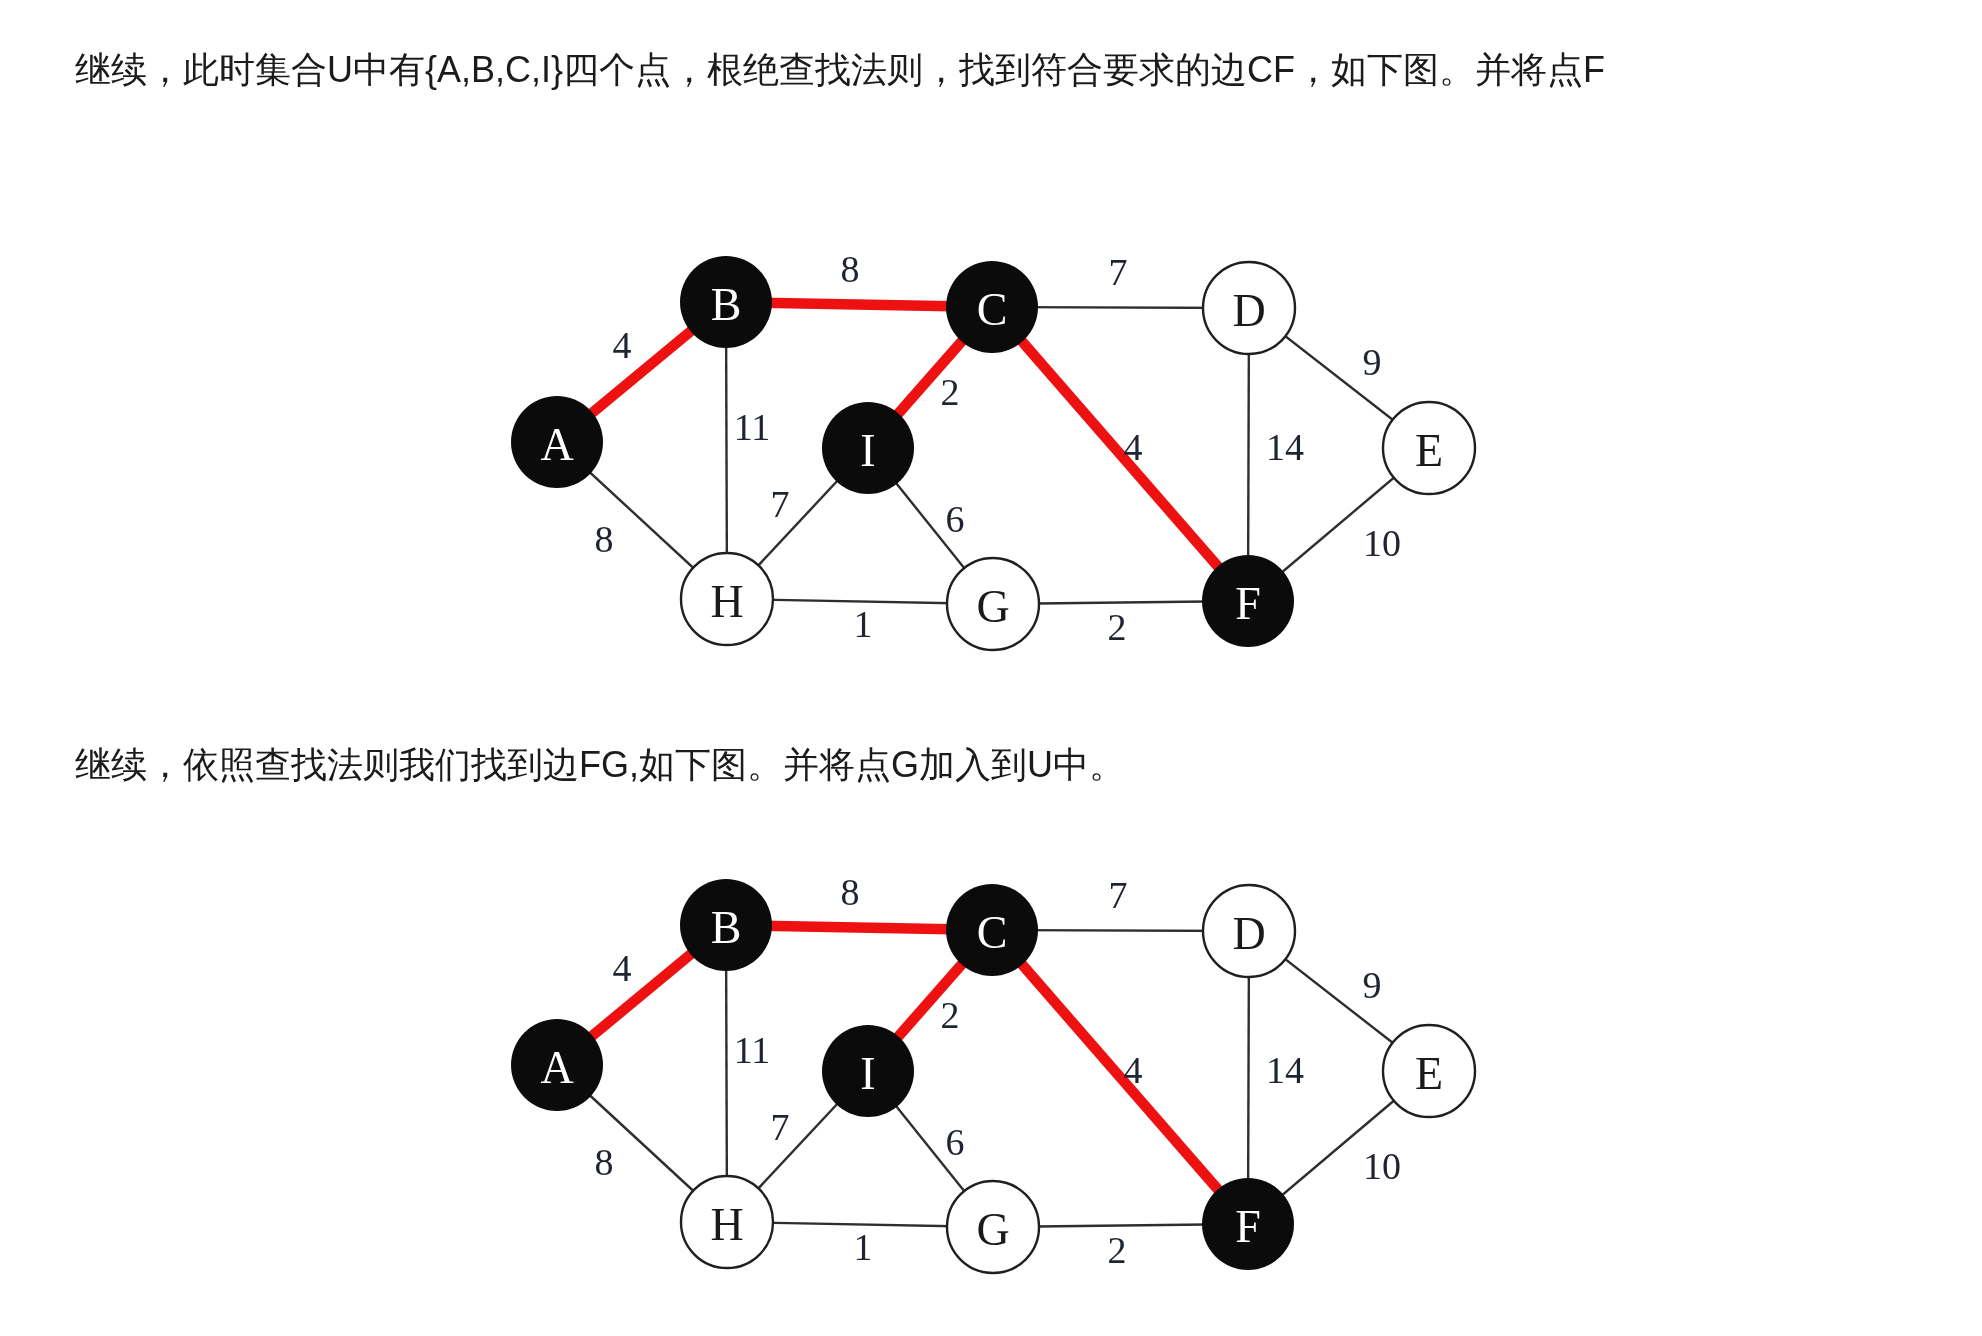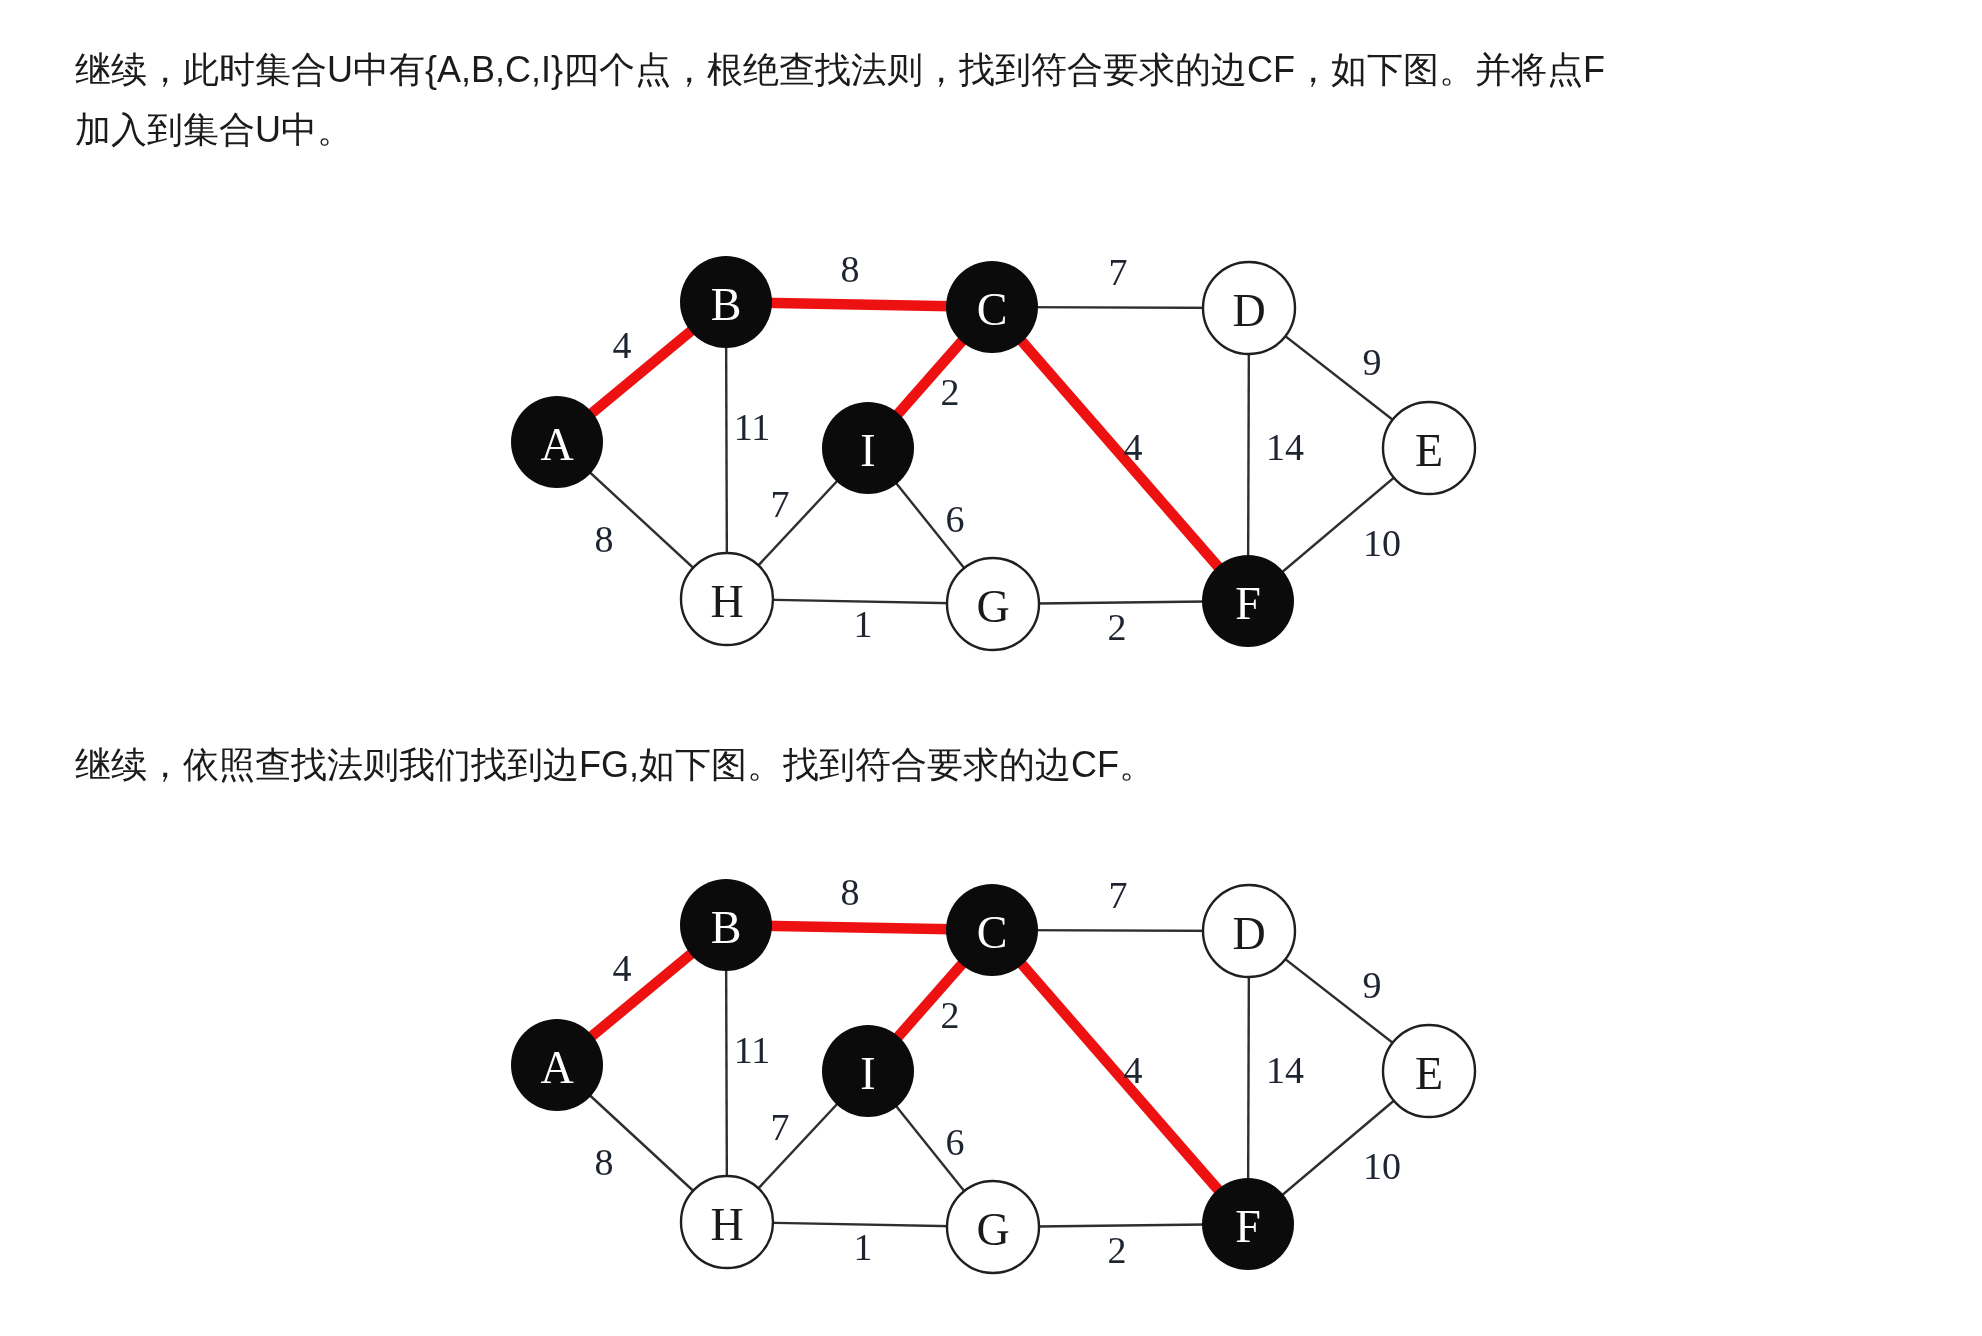--- a/index.html
+++ b/index.html
@@ -31,25 +31,24 @@
     font-family:"Liberation Serif",serif;
     font-size:46px;
     text-anchor:middle;
   }
 </style>
 </head>
 <body>
 
 <div class="para" id="paragraph-1">
   <span>继续，此时集合U中有{A,B,C,I}四个点，根绝查找法则，找到符合要求的边CF，如下图。并将点F</span>
-  <span>加入到集合U中。</span>
 </div>
 
 <div class="para" id="paragraph-2">
-  <span>继续，依照查找法则我们找到边FG,如下图。找到符合要求的边CF。</span>
+  <span>继续，依照查找法则我们找到边FG,如下图。并将点G加入到U中。</span>
 </div>
 
 <svg id="graphs" width="1982" height="1336" viewBox="0 0 1982 1336">
     <g>
       <line x1="992" y1="307" x2="1249" y2="308" stroke="#2e2e2e" stroke-width="2.4"></line>
       <line x1="1249" y1="308" x2="1429" y2="448" stroke="#2e2e2e" stroke-width="2.4"></line>
       <line x1="1249" y1="308" x2="1248" y2="601" stroke="#2e2e2e" stroke-width="2.4"></line>
       <line x1="1429" y1="448" x2="1248" y2="601" stroke="#2e2e2e" stroke-width="2.4"></line>
       <line x1="726" y1="302" x2="727" y2="599" stroke="#2e2e2e" stroke-width="2.4"></line>
       <line x1="557" y1="442" x2="727" y2="599" stroke="#2e2e2e" stroke-width="2.4"></line>

